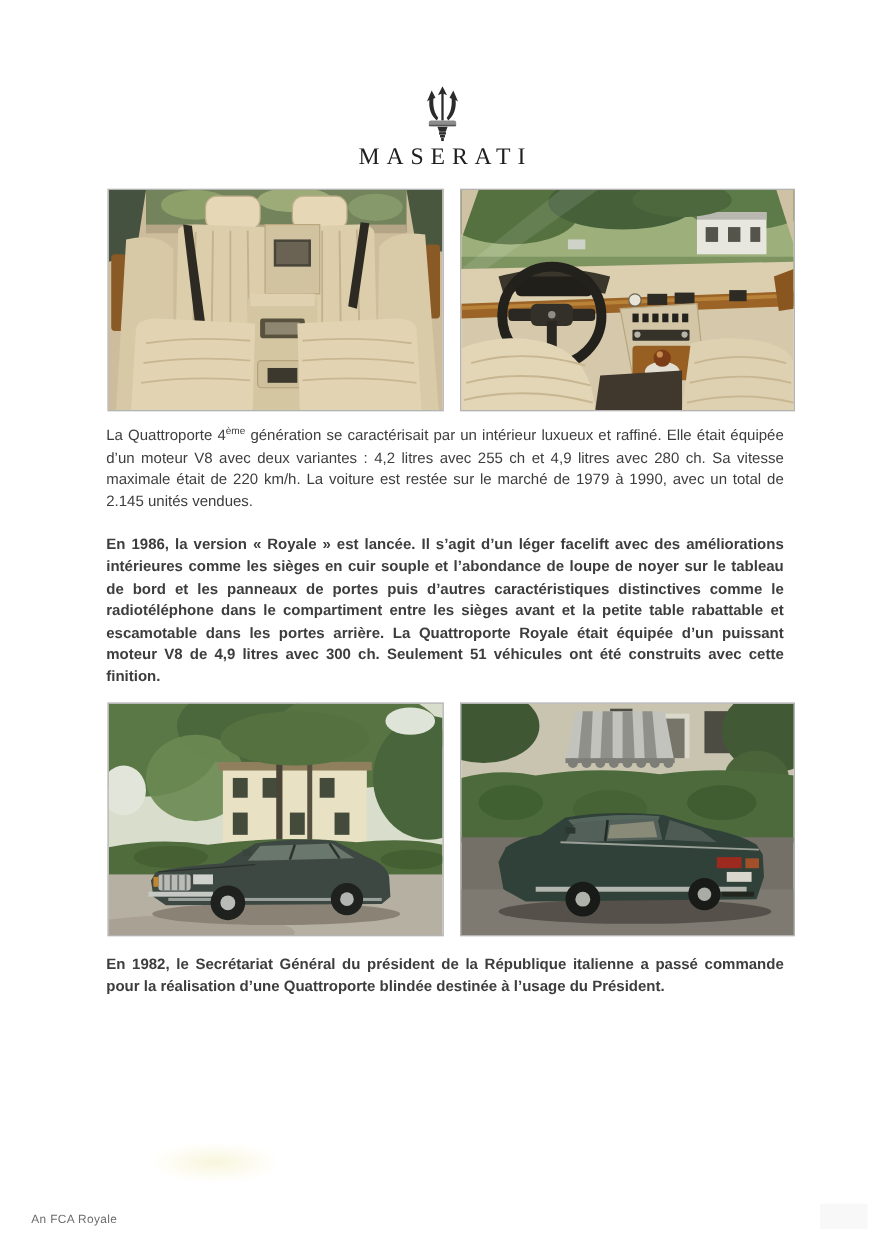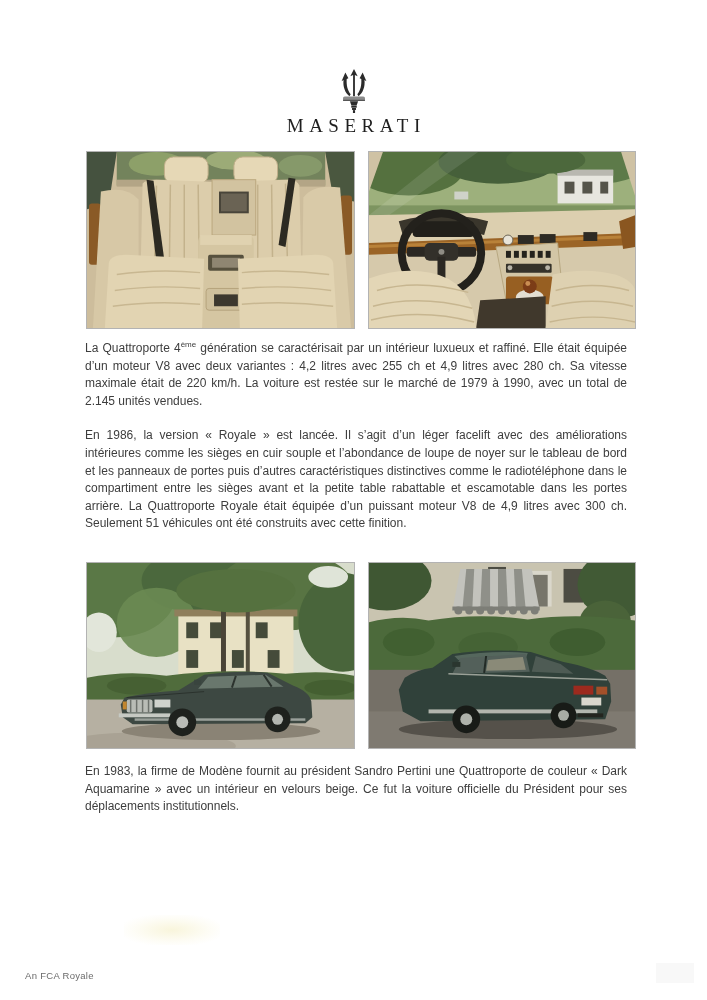--- a/index.html
+++ b/index.html
@@ -28,21 +28,21 @@
   .p2 { width:268px; height:178px; }
   .p3 { width:269px; height:187px; }
   .p4 { width:268px; height:187px; }
   .textcol {
     position:absolute; left:85px; width:542px; color:var(--body-text,#3d3d3d);
     font-size:12px; line-height:17.6px; text-align:justify;
   }
   .tc1 { top:326px; }
   .tc2 { top:749px; }
   .textcol p { margin:0 0 17px 0; }
-  .textcol p:last-child { margin-bottom:0; }
+  .textcol p:last-child { margin-bottom:0;font-weight:bold; }
   sup.ord { font-size:8px; vertical-align:super; line-height:0; }
   .footer-note {
     position:absolute; left:25px; top:956px; font-size:9.5px;
     color:var(--footer-text,#6b6b6b); letter-spacing:0.3px;
   }
   .smudge {
     position:absolute; left:124px; top:901px; width:96px; height:30px;
     background:radial-gradient(ellipse at center, rgba(248,244,216,0.9) 0%, rgba(252,250,236,0.5) 55%, rgba(255,255,255,0) 80%);
   }
   .corner-patch {
@@ -346,20 +346,20 @@
           <circle cx="98" cy="158" r="14" fill="#181b17"></circle>
             <circle cx="98" cy="158" r="6" fill="#aeb2aa"></circle>
           <circle cx="196" cy="154" r="13" fill="#181b17"></circle>
             <circle cx="196" cy="154" r="5.5" fill="#a8aca4"></circle>
         </g>
       </svg>
     </div>
   </div>
 
   <div class="textcol tc2">
-    <p>En 1983, la firme de Modène fournit au président Sandro Pertini une Quattroporte de couleur « Dark Aquamarine » avec un intérieur en velours beige. Ce fut la voiture officielle du Président pour ses déplacements institutionnels.</p>
+    <p>En 1982, le Secrétariat Général du président de la République italienne a passé commande pour la réalisation d’une Quattroporte blindée destinée à l’usage du Président.</p>
   </div>
 
   <div class="smudge"></div>
   <div class="corner-patch"></div>
   <div class="footer-note">An FCA Royale</div>
 
 </div>
 
 </body></html>

